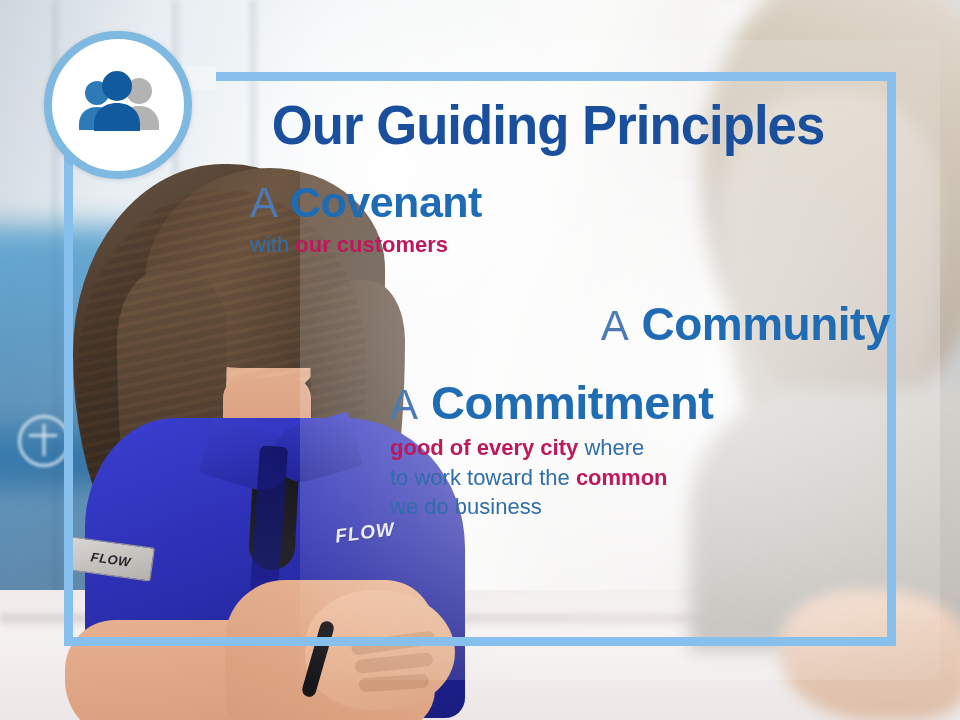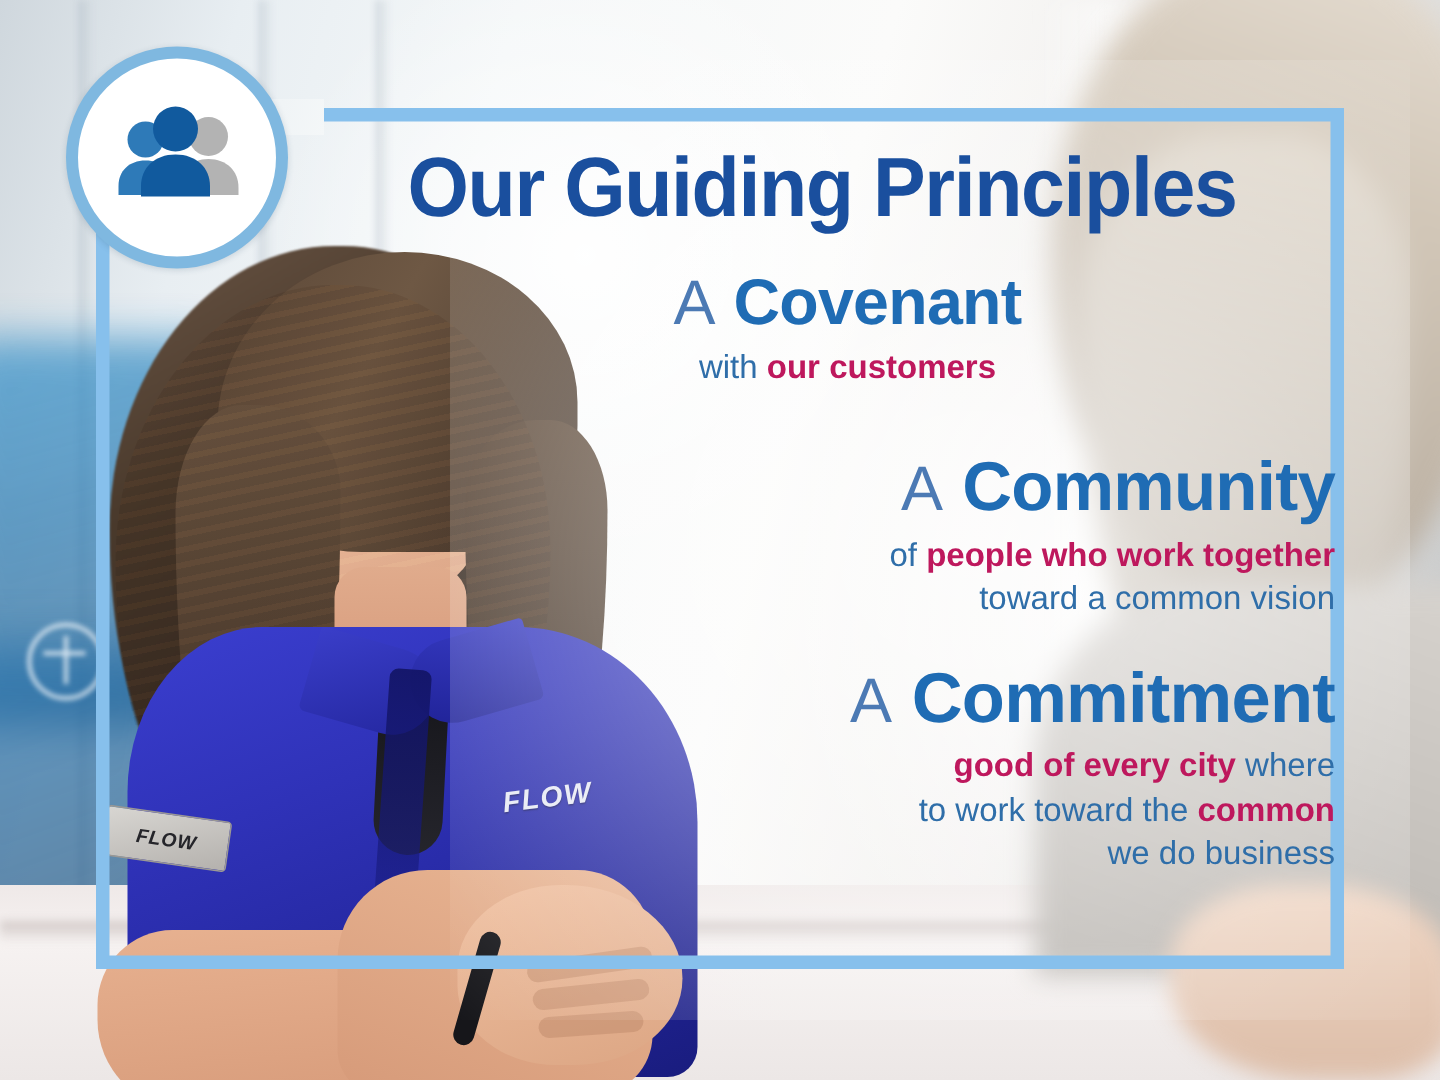--- a/index.html
+++ b/index.html
@@ -325,25 +325,25 @@
   .p-sub {
     font-family:"Liberation Sans", sans-serif;
     font-size:22px;
     line-height:1.32;
     color:#2f6ea9;
     font-weight:normal;
     margin-top:4px;
   }
   .p-sub b { font-weight:bold; color:#be185d; }
 
-  .p1 { text-align:center; padding-right:10px; }
+  .p1 { text-align:left; padding-right:10px; }
   .p1 .p-head { font-size:43px; }
   .p2 { text-align:right; padding-left:60px; margin-top:40px; }
   .p2 .p-head { font-size:46px; }
-  .p3 { text-align:right; padding-left:140px; margin-top:26px; }
+  .p3 { text-align:left; padding-left:140px; margin-top:26px; }
   .p3 .p-head { font-size:47px; }
   .p3 .p-sub { line-height:1.34; }
 </style>
 </head>
 <body>
 
 <div id="stage">
 
   <div class="photo">
     <div class="bg-base"></div>
@@ -433,24 +433,20 @@
       <div class="p-sub">
         <span>with </span><b>our customers</b>
       </div>
     </div>
 
     <div class="principle p2">
       <div class="p-head">
         <span class="art">A</span>
         <span class="word">Community</span>
       </div>
-      <div class="p-sub">
-        <span>of </span><b>people who work together</b>
-        <div>toward a common vision</div>
-      </div>
     </div>
 
     <div class="principle p3">
       <div class="p-head">
         <span class="art">A</span>
         <span class="word">Commitment</span>
       </div>
       <div class="p-sub">
         <div><b>good of every city</b><span> where</span></div>
         <div><span>to work toward the </span><b>common</b></div>

